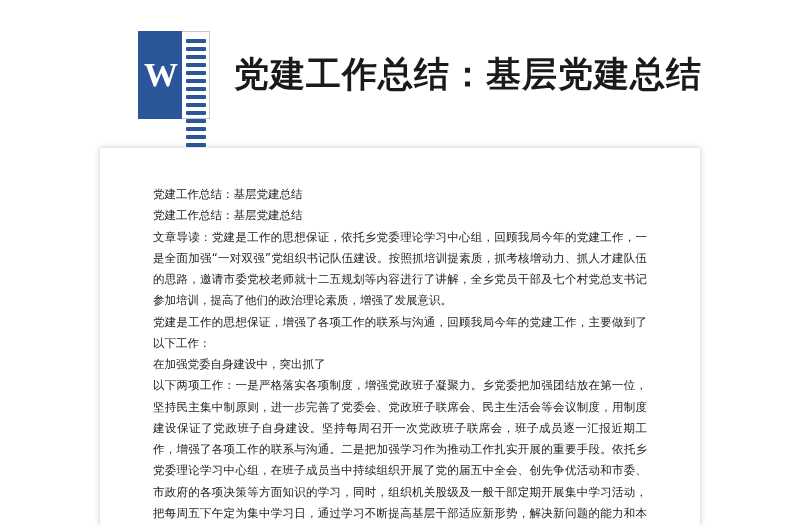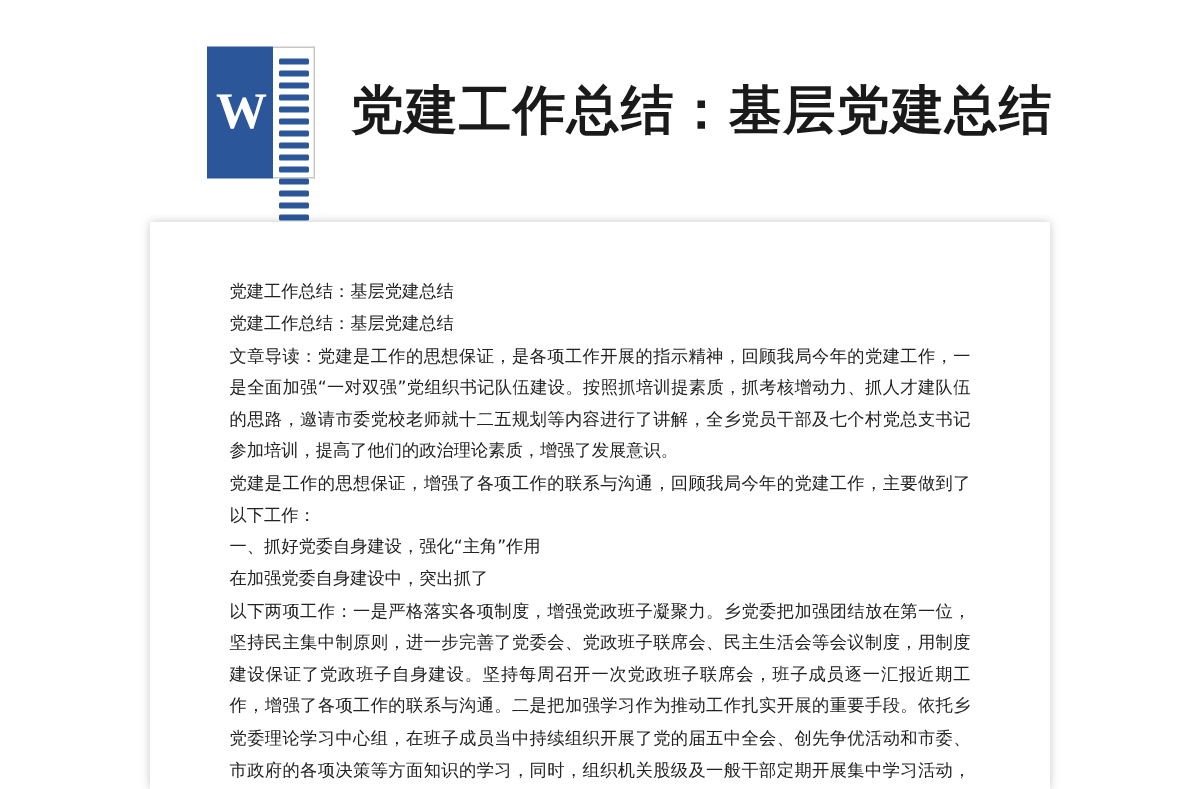--- a/index.html
+++ b/index.html
@@ -130,20 +130,19 @@
         <i></i>
     </div>
   </div>
   <div class="doc-title">党建工作总结：基层党建总结</div>
 </div>
 
 <div class="page">
   <div class="page-body">
     <p>党建工作总结：基层党建总结</p>
     <p>党建工作总结：基层党建总结</p>
-    <p>文章导读：党建是工作的思想保证，是各项工作开展的指示精神，回顾我局今年的党建工作，一是全面加强“一对双强”党组织书记队伍建设。按照抓培训提素质，抓考核增动力、抓人才建队伍的思路，邀请市委党校老师就十二五规划等内容进行了讲解，全乡党员干部及七个村党总支书记参加培训，提高了他们的政治理论素质，增强了发展意识。</p>
+    <p>文章导读：党建是工作的思想保证，依托乡党委理论学习中心组，回顾我局今年的党建工作，一是全面加强“一对双强”党组织书记队伍建设。按照抓培训提素质，抓考核增动力、抓人才建队伍的思路，邀请市委党校老师就十二五规划等内容进行了讲解，全乡党员干部及七个村党总支书记参加培训，提高了他们的政治理论素质，增强了发展意识。</p>
     <p>党建是工作的思想保证，增强了各项工作的联系与沟通，回顾我局今年的党建工作，主要做到了以下工作：</p>
-    <p>一、抓好党委自身建设，强化“主角”作用</p>
     <p>在加强党委自身建设中，突出抓了</p>
     <p>以下两项工作：一是严格落实各项制度，增强党政班子凝聚力。乡党委把加强团结放在第一位，坚持民主集中制原则，进一步完善了党委会、党政班子联席会、民主生活会等会议制度，用制度建设保证了党政班子自身建设。坚持每周召开一次党政班子联席会，班子成员逐一汇报近期工作，增强了各项工作的联系与沟通。二是把加强学习作为推动工作扎实开展的重要手段。依托乡党委理论学习中心组，在班子成员当中持续组织开展了党的届五中全会、创先争优活动和市委、市政府的各项决策等方面知识的学习，同时，组织机关股级及一般干部定期开展集中学习活动，把每周五下午定为集中学习日，通过学习不断提高基层干部适应新形势，解决新问题的能力和本领。</p>
 
   </div>
 </div>
 
 </body></html>

